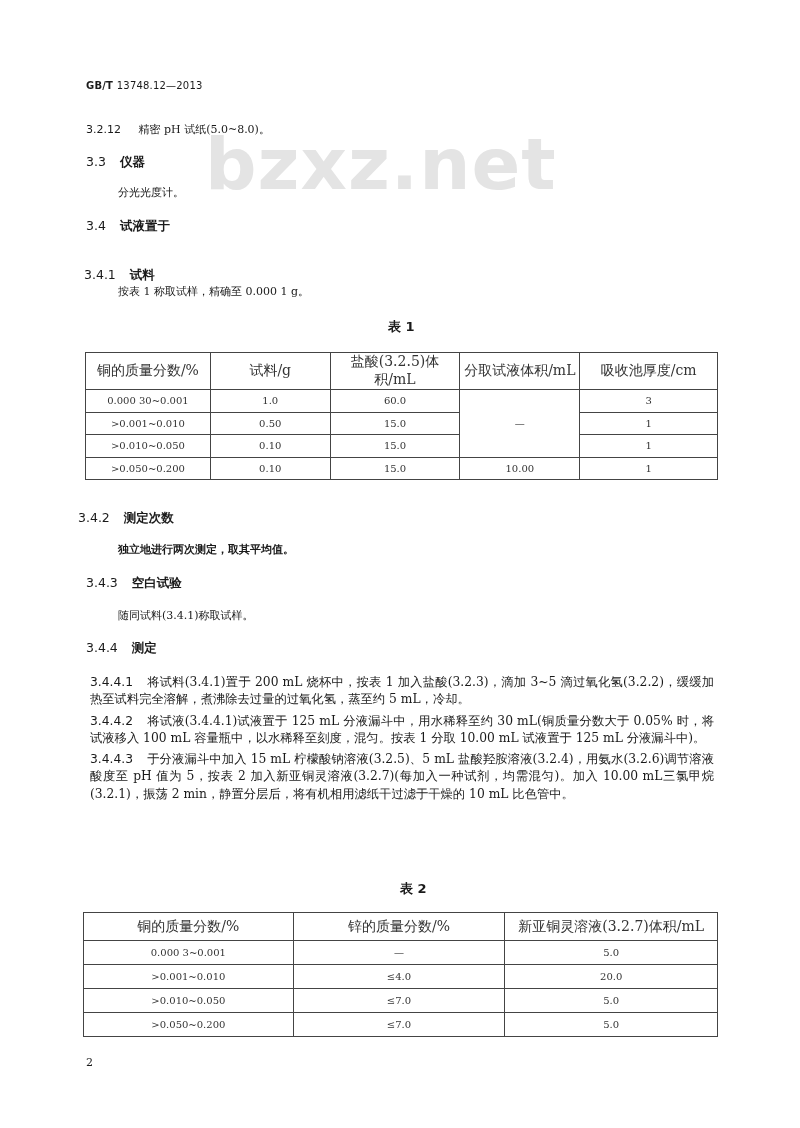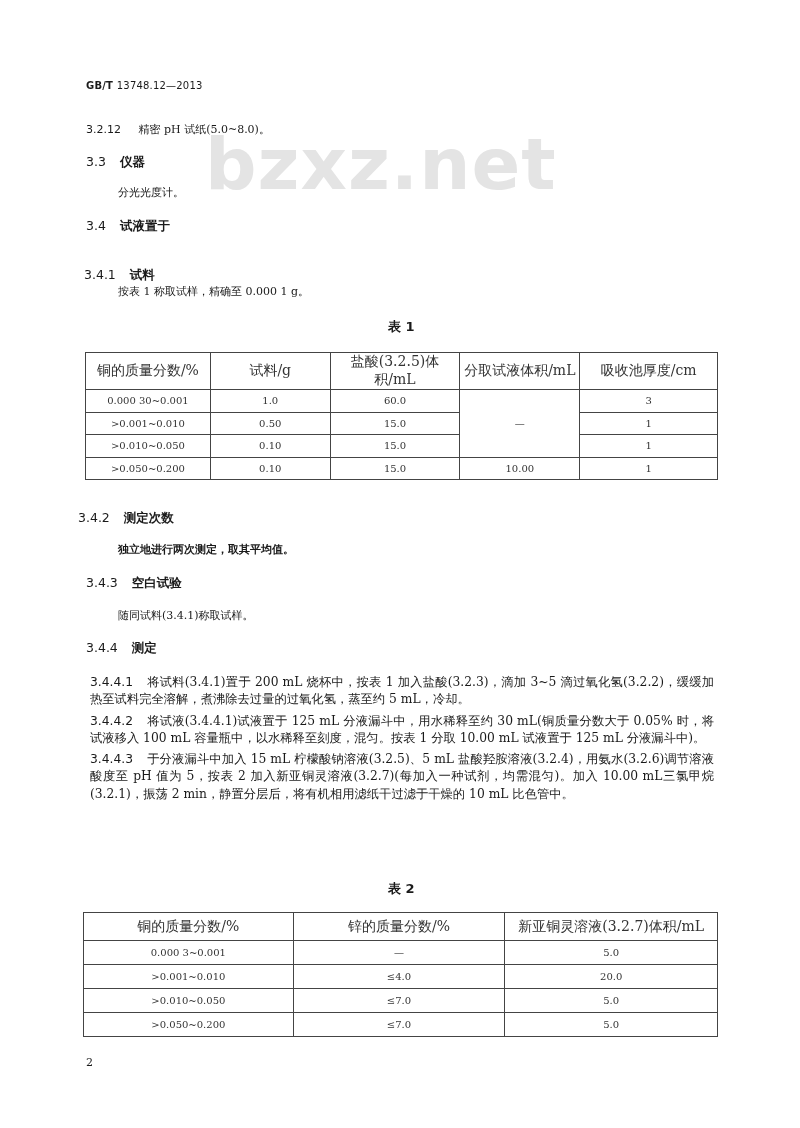--- a/index.html
+++ b/index.html
@@ -121,21 +121,21 @@
 <div class="abs line heading" style="left:86px;top:640px;">
   <span class="hn">3.4.4</span><span>测定</span>
 </div>
 
 <div class="abs body-text" style="top:670px;">
   <p><span class="para-num">3.4.4.1</span><span>将试料(3.4.1)置于 200 mL 烧杯中，按表 1 加入盐酸(3.2.3)，滴加 3~5 滴过氧化氢(3.2.2)，缓缓加热至试料完全溶解，煮沸除去过量的过氧化氢，蒸至约 5 mL，冷却。</span></p>
   <p><span class="para-num">3.4.4.2</span><span>将试液(3.4.4.1)试液置于 125 mL 分液漏斗中，用水稀释至约 30 mL(铜质量分数大于 0.05% 时，将试液移入 100 mL 容量瓶中，以水稀释至刻度，混匀。按表 1 分取 10.00 mL 试液置于 125 mL 分液漏斗中)。</span></p>
   <p><span class="para-num">3.4.4.3</span><span>于分液漏斗中加入 15 mL 柠檬酸钠溶液(3.2.5)、5 mL 盐酸羟胺溶液(3.2.4)，用氨水(3.2.6)调节溶液酸度至 pH 值为 5，按表 2 加入新亚铜灵溶液(3.2.7)(每加入一种试剂，均需混匀)。加入 10.00 mL三氯甲烷(3.2.1)，振荡 2 min，静置分层后，将有机相用滤纸干过滤于干燥的 10 mL 比色管中。</span></p>
 </div>
 
-<div class="abs caption" style="left:388px;top:880px;">表 2</div>
+<div class="abs caption" style="left:400px;top:880px;">表 2</div>
 
 <table class="doc" style="left:83px;top:912px;width:635px;height:125px;">
   <colgroup>
       <col style="width:210px">
       <col style="width:212px">
       <col style="width:213px">
     </colgroup>
   <tbody>
       <tr style="height:28px;">
     <th>铜的质量分数/%</th>

